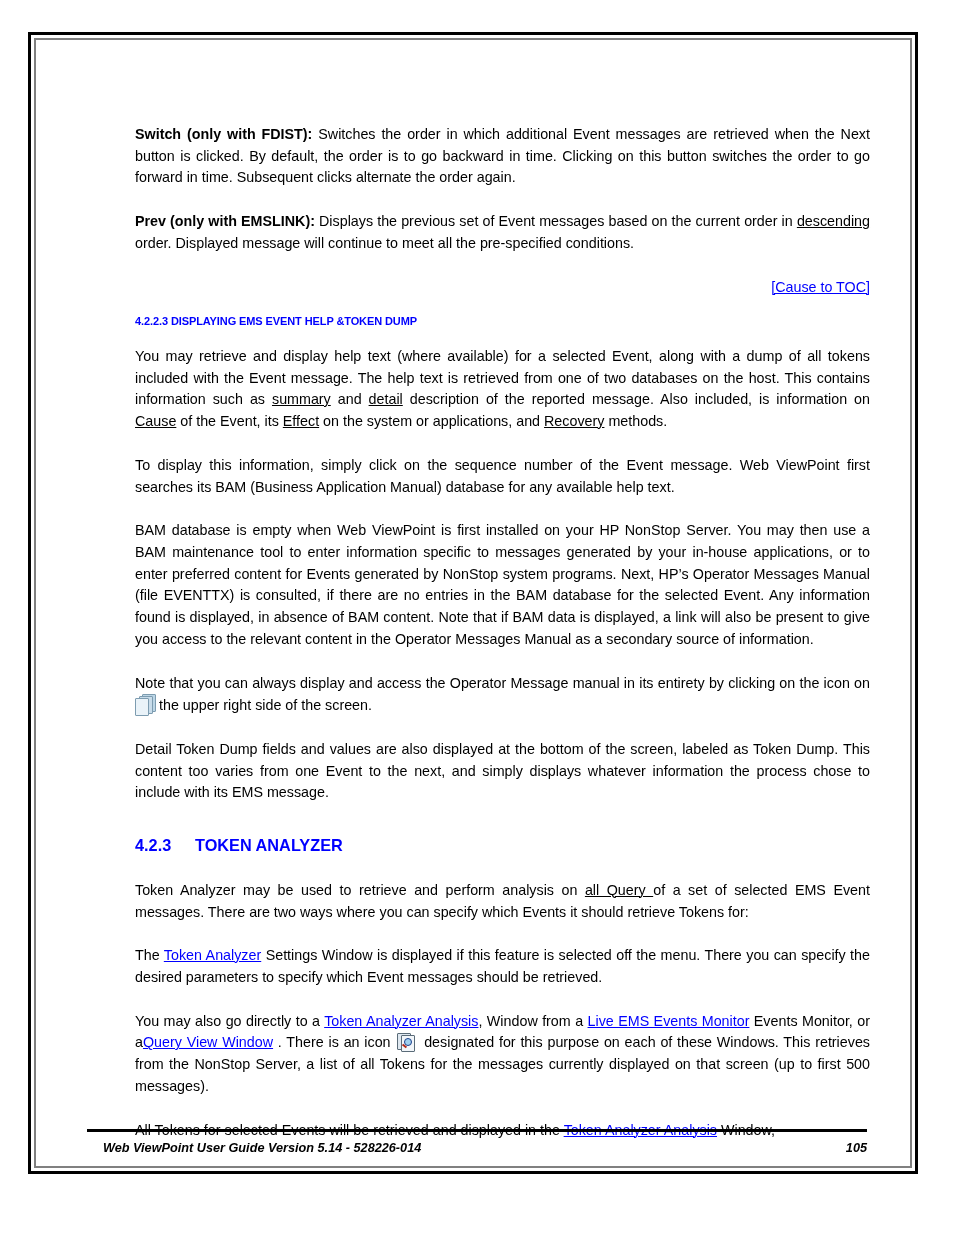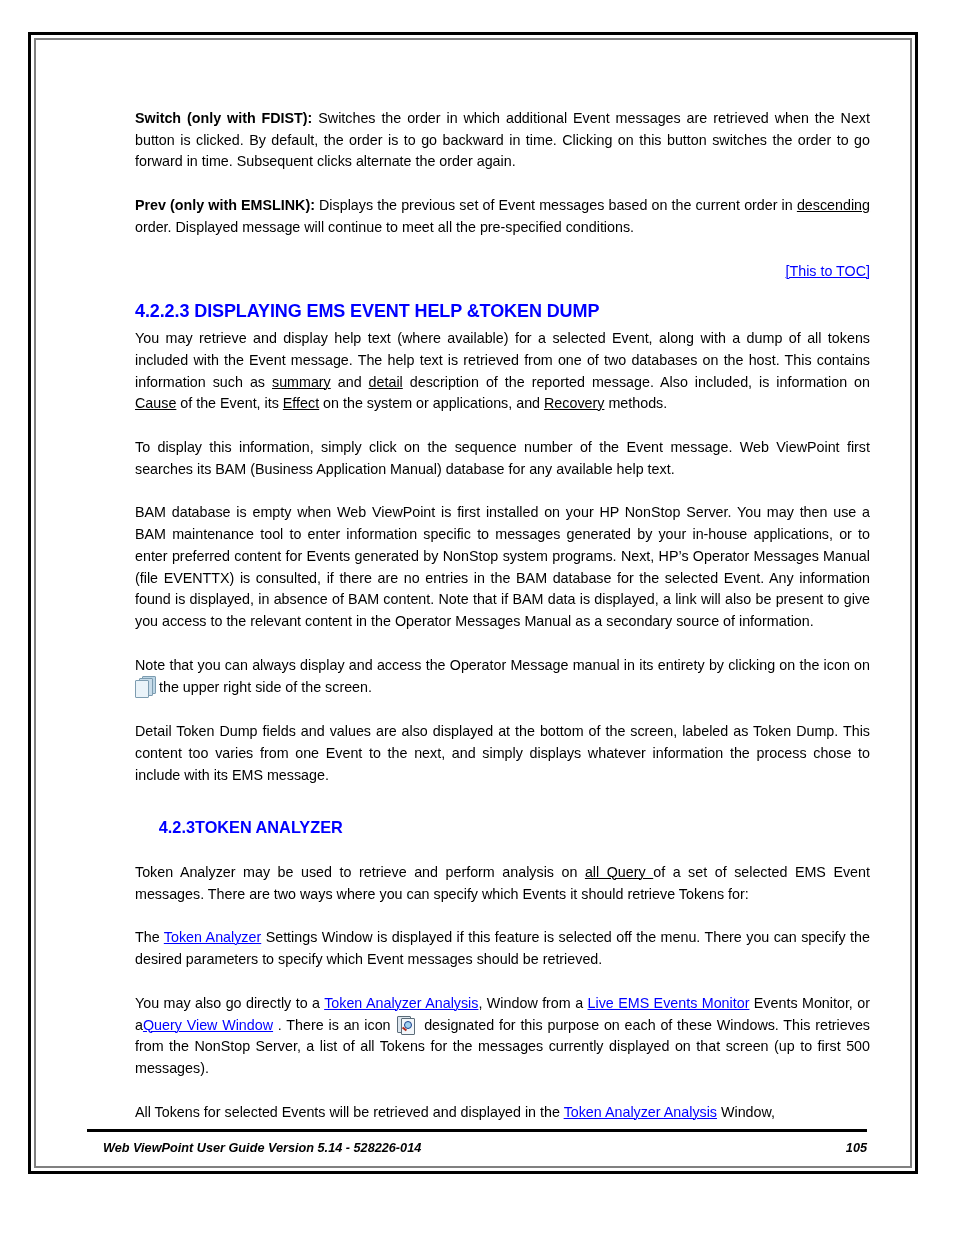--- a/index.html
+++ b/index.html
@@ -39,21 +39,21 @@
 
   
   #content {
     position: absolute;
     left: 135px;
     top: 108px;
     width: 735px;
   }
 
   p.body {
-    margin: 0 0 22px 0;
+    margin: 16px 0 22px 0;
     font-size: 14.3px;
     line-height: 1.52;
     text-align: justify;
     text-justify: inter-word;
     color: #000000;
   }
   p.body:last-child { margin-bottom: 0; }
 
   b.lead { font-weight: bold; }
   u.plain { text-decoration: underline; text-decoration-thickness: 1px; }
@@ -68,34 +68,34 @@
   .toc-row {
     text-align: right;
     margin: 0 0 16px 0;
     font-size: 14.3px;
     line-height: 1.5;
   }
 
   
   h3.heading {
     margin: 0 0 4px 0;
-    font-size: 18px;
+    font-size: 11px;
     font-weight: bold;
     color: #0000ff;
     letter-spacing: -0.1px;
     line-height: 1.45;
   }
   h2.heading-major {
     margin: 30px 0 22px 0;
     font-size: 16.3px;
     font-weight: bold;
     color: #0000ff;
     line-height: 1.45;
   }
-  h2.heading-major .num { display: inline-block; min-width: 60px; text-align: right; }
+  h2.heading-major .num { display: inline-block; min-width: 60px; }
 
   
   .icon-docs-stack {
     display: inline-block;
     position: relative;
     width: 20px;
     height: 22px;
     vertical-align: -6px;
   }
   .icon-docs-stack i {
@@ -180,21 +180,21 @@
   <div id="page-inner-rule"></div>
 </div>
 
 <div id="content">
 
   <p class="body"><b class="lead">Switch (only with FDIST):</b><span> Switches the order in which additional Event messages are retrieved when the Next button is clicked.  By default, the order is to go backward in time. Clicking on this button switches the order to go forward in time.  Subsequent clicks alternate the order again.</span></p>
 
 
   <p class="body"><b class="lead">Prev (only with EMSLINK):</b><span> Displays the previous set of Event messages based on the current order in </span><u class="plain">descending</u><span> order. Displayed message will continue to meet all the pre-specified conditions.</span></p>
 
-  <div class="toc-row"><a class="link" href="#">[This to TOC]</a></div>
+  <div class="toc-row"><a class="link" href="#">[Cause to TOC]</a></div>
 
   <h3 class="heading">4.2.2.3 DISPLAYING EMS EVENT HELP &amp;TOKEN DUMP</h3>
 
   <p class="body"><span>You may retrieve and display help text (where available) for a selected Event, along with a dump of all tokens included with the Event message.  The help text is retrieved from one of two databases on the host.  This contains information such as </span><u class="plain">summary</u><span> and </span><u class="plain">detail</u><span> description of the reported message.  Also included, is information on </span><u class="plain">Cause</u><span> of the Event, its </span><u class="plain">Effect</u><span> on the system or applications, and </span><u class="plain">Recovery</u><span> methods.</span></p>
 
   <p class="body">To display this information, simply click on the sequence number of the Event message.  Web ViewPoint first searches its BAM (Business Application Manual) database for any available help text.</p>
 
   <p class="body">BAM database is empty when Web ViewPoint is first installed on your HP NonStop Server.  You may then use a BAM maintenance tool to enter information specific to messages generated by your in-house applications, or to enter preferred content for Events generated by NonStop system programs.  Next, HP’s Operator Messages Manual (file EVENTTX) is consulted, if there are no entries in the BAM database for the selected Event.  Any information found is displayed, in absence of BAM content.  Note that if BAM data is displayed, a link will also be present to give you access to the relevant content in the Operator Messages Manual as a secondary source of information.</p>
 
   <p class="body"><span>Note that you can always display and access the Operator Message manual in its entirety by clicking on the icon on </span><span class="icon-docs-stack"><i class="s3"></i><i class="s2"></i><i class="s1"></i></span><span> the upper right side of the screen.</span></p>

